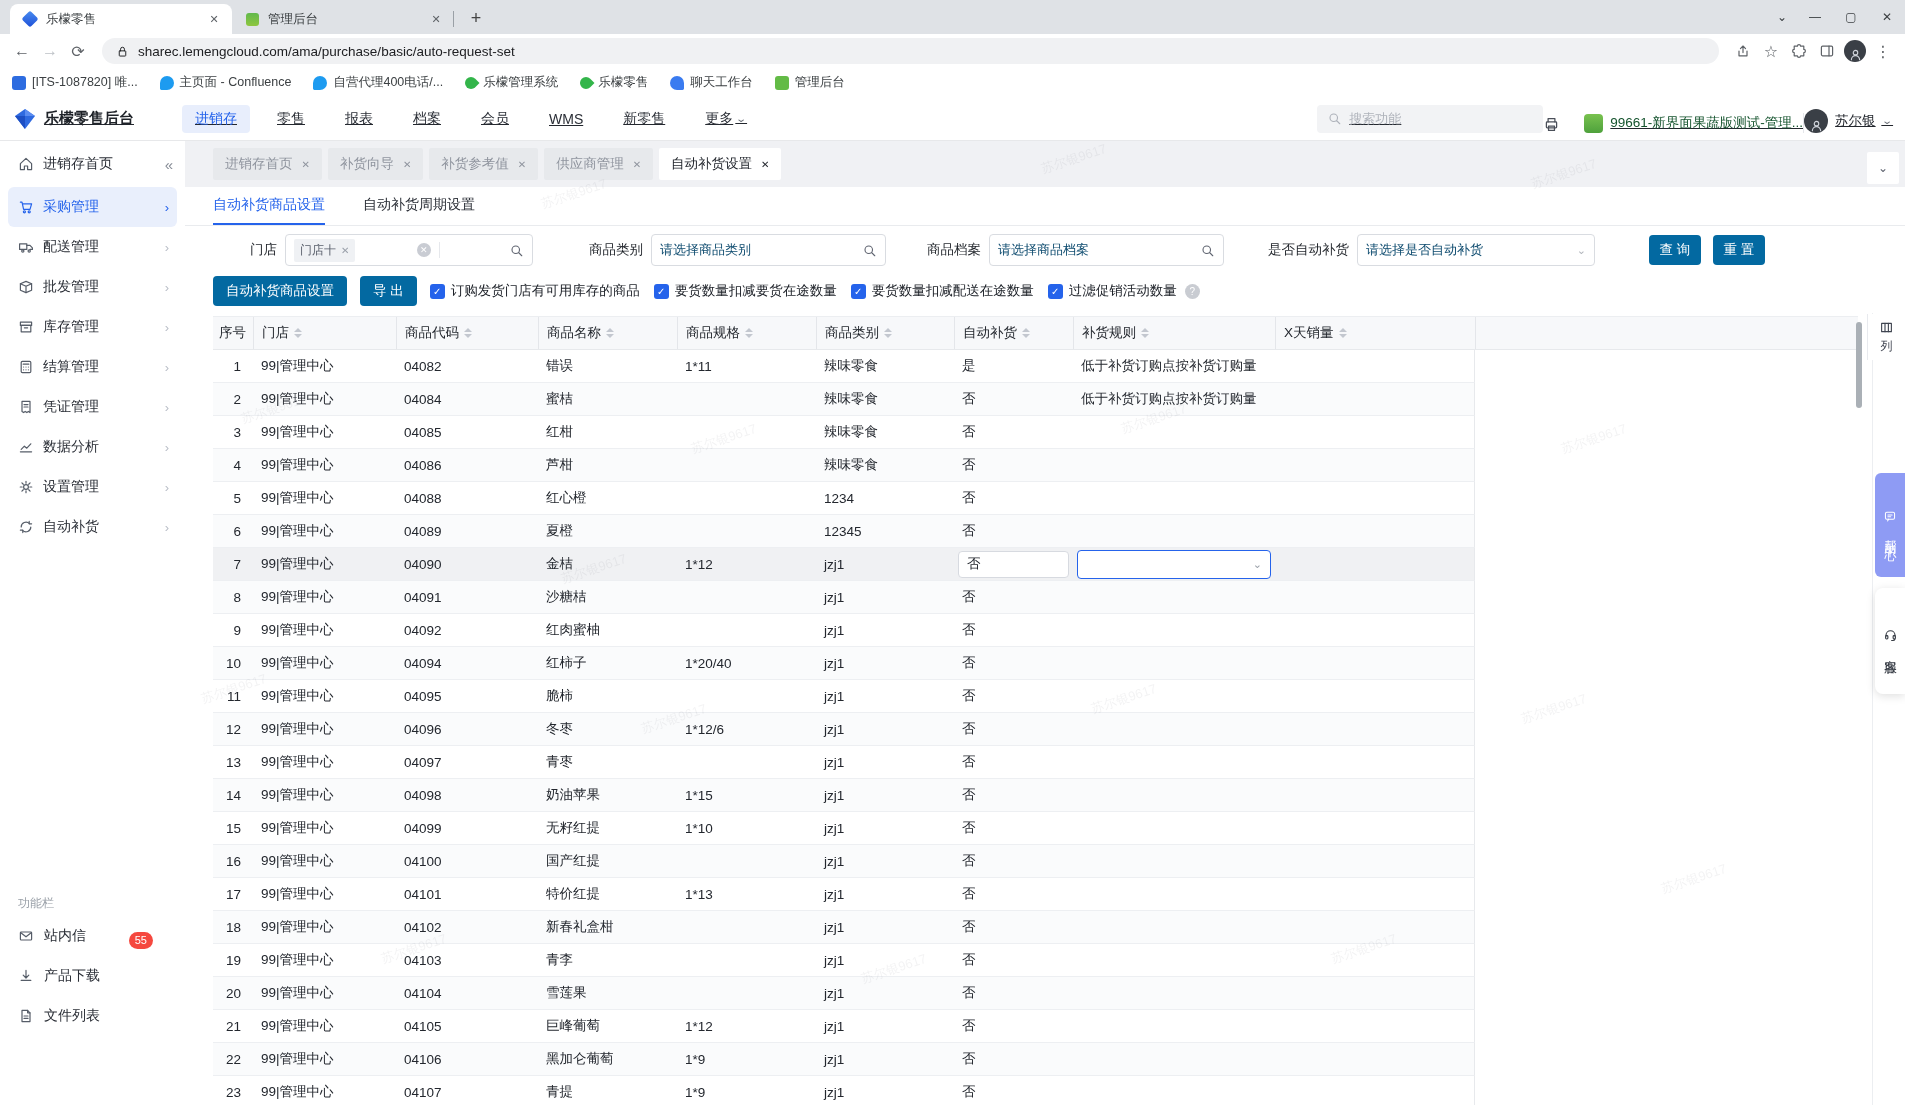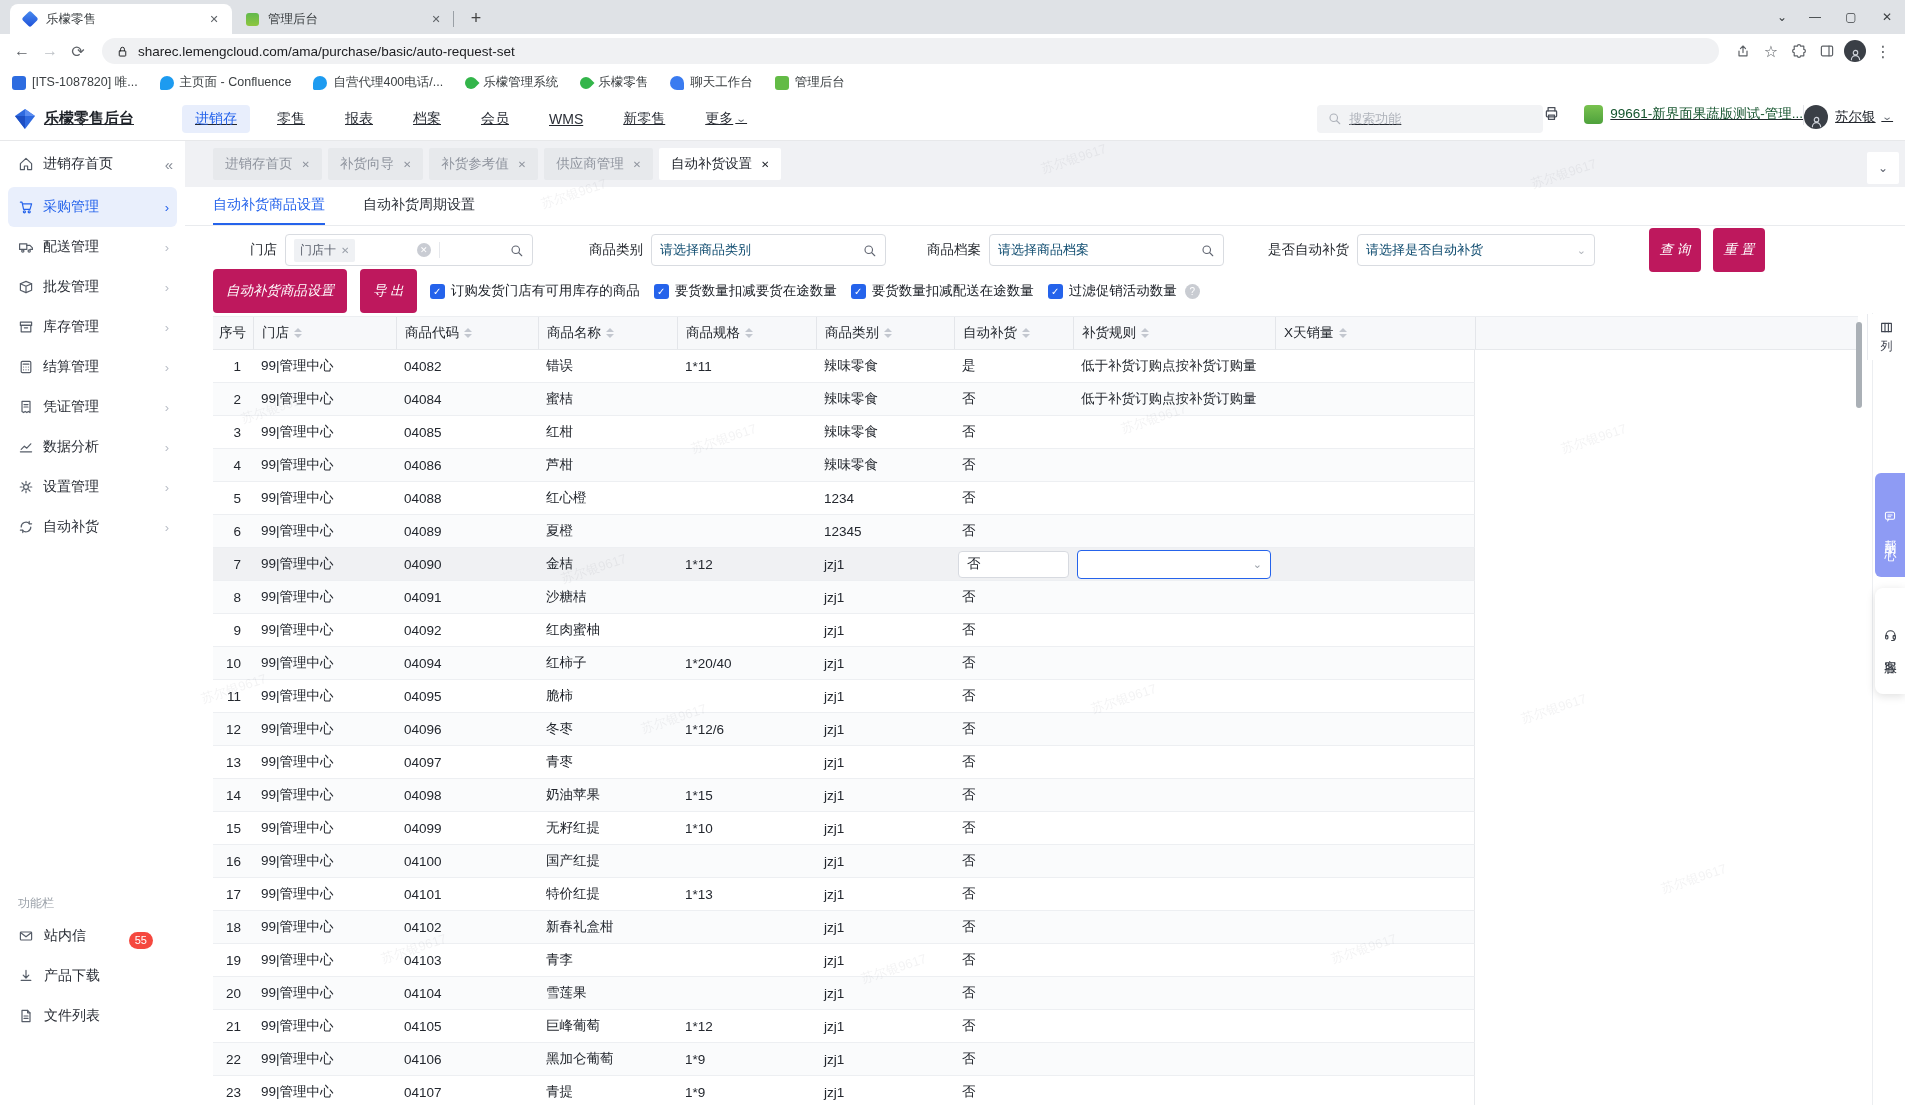--- a/index.html
+++ b/index.html
@@ -41,21 +41,21 @@
   .bmi.chat-blue{background:#3a7bf0;border-radius:50% 50% 10% 50%;}
   .bmi.grid-green{background:#63bb46;}
 
   
   .appheader{position:absolute;top:97px;left:0;right:0;height:43px;background:#fff;border-bottom:1px solid #e7e8ea;display:flex;align-items:center;padding:0 14px;text-decoration:underline;}
   .logo{display:flex;align-items:center;gap:8px;font-size:15px;font-weight:bold;color:#1f2329;white-space:nowrap;}
   .appnav{display:flex;align-items:center;gap:14px;margin-left:48px;font-size:14px;color:#2a2e36;}
   .appnav .item{padding:5px 13px;border-radius:4px;white-space:nowrap;display:flex;align-items:center;gap:4px;}
   .appnav .item.active{background:#e8eefc;color:#2563eb;}
   .caret{font-size:10px;color:#6b7078;transform:scaleX(1.4);}
-  .hdr-right{margin-left:auto;display:flex;align-items:flex-start;}
+  .hdr-right{margin-left:auto;display:flex;align-items:flex-end;}
   .searchbox{width:206px;height:28px;background:#f2f3f5;border-radius:4px;display:flex;align-items:center;gap:7px;padding:0 10px;color:#aeb2ba;font-size:13px;}
   .tenant{display:flex;align-items:center;gap:7px;font-size:13.5px;color:#14532d;white-space:nowrap;margin-left:24px;}
   .tenant-tile{width:19px;height:19px;border-radius:4px;background:linear-gradient(180deg,#79c24f,#4ea13c);}
   .vdiv{width:1px;height:20px;background:#e4e6ea;}
   .userbox{display:flex;align-items:center;gap:7px;}
   .avatar{width:24px;height:24px;border-radius:50%;background:#3a3f46;display:flex;align-items:end;justify-content:center;overflow:hidden;color:#cfd3da;}
 
   
   .sidebar{position:absolute;top:141px;left:0;width:185px;bottom:0;background:#fff;border-right:1px solid #eceef1;}
   .side-home{height:46px;display:flex;align-items:center;gap:9px;padding:0 12px 0 18px;font-size:14px;color:#2a2e36;}
@@ -90,21 +90,21 @@
   .flabel{font-size:13.5px;color:#1f2329;text-align:right;white-space:nowrap;flex:none;}
   .finput{height:30px;border:1px solid #d9dce1;border-radius:4px;background:#fff;display:flex;align-items:center;padding:0 8px;flex:none;}
   .tag{background:#eff1f4;border-radius:2px;font-size:12px;color:#595f6b;padding:3px 6px;display:flex;align-items:center;gap:5px;white-space:nowrap;}
   .tag .x{color:#9aa0aa;font-size:10px;}
   .clear-ic{margin-left:auto;width:14px;height:14px;border-radius:50%;background:#c9ccd3;color:#fff;font-size:9px;display:flex;align-items:center;justify-content:center;flex:none;}
   .in-div{width:1px;height:16px;background:#e6e8ec;margin:0 8px;flex:none;}
   .placeholder{color:#0c4a6e;font-size:13px;white-space:nowrap;overflow:hidden;}
   .sic-search{color:#5f6470;margin-left:auto;flex:none;display:flex;}
   .fselect{height:30px;border:1px solid #d9dce1;border-radius:4px;background:#fff;display:flex;align-items:center;padding:0 8px;flex:none;}
   .fselect .chev{margin-left:auto;color:#b0b4bb;font-size:11px;}
-  .btn{height:44px;display:flex;align-items:center;justify-content:center;border-radius:4px;background:#be185d;color:#fff;font-size:13.5px;white-space:nowrap;flex:none;font-style:italic;}
+  .btn{height:30px;display:flex;align-items:center;justify-content:center;border-radius:4px;background:#0369a1;color:#fff;font-size:13.5px;white-space:nowrap;flex:none;}
 
   .actions{margin:10px 0 0 28px;height:30px;display:flex;align-items:center;gap:13px;}
   .cbgroup{display:flex;align-items:center;gap:6px;}
   .cbox{width:15px;height:15px;border-radius:3px;background:#2563eb;color:#fff;font-size:10px;display:flex;align-items:center;justify-content:center;flex:none;}
   .cblabel{font-size:13.5px;color:#20242b;white-space:nowrap;}
   .info-ic{width:15px;height:15px;border-radius:50%;background:#c9ccd2;color:#fff;font-size:10px;display:flex;align-items:center;justify-content:center;margin-left:2px;}
 
   .table{margin-top:10px;position:relative;}
   .thead{display:grid;grid-template-columns:40px 143px 142px 139px 139px 138px 119px 202px 200px 1fr;height:32px;background:#f7f8fa;border-top:1px solid #eceef1;border-bottom:1px solid #e7e9ec;margin:0 47px 0 28px;}
   .th{display:flex;align-items:center;gap:5px;padding:0 8px;font-size:13.5px;color:#23272e;border-left:1px solid #e4e6ea;white-space:nowrap;overflow:hidden;}

